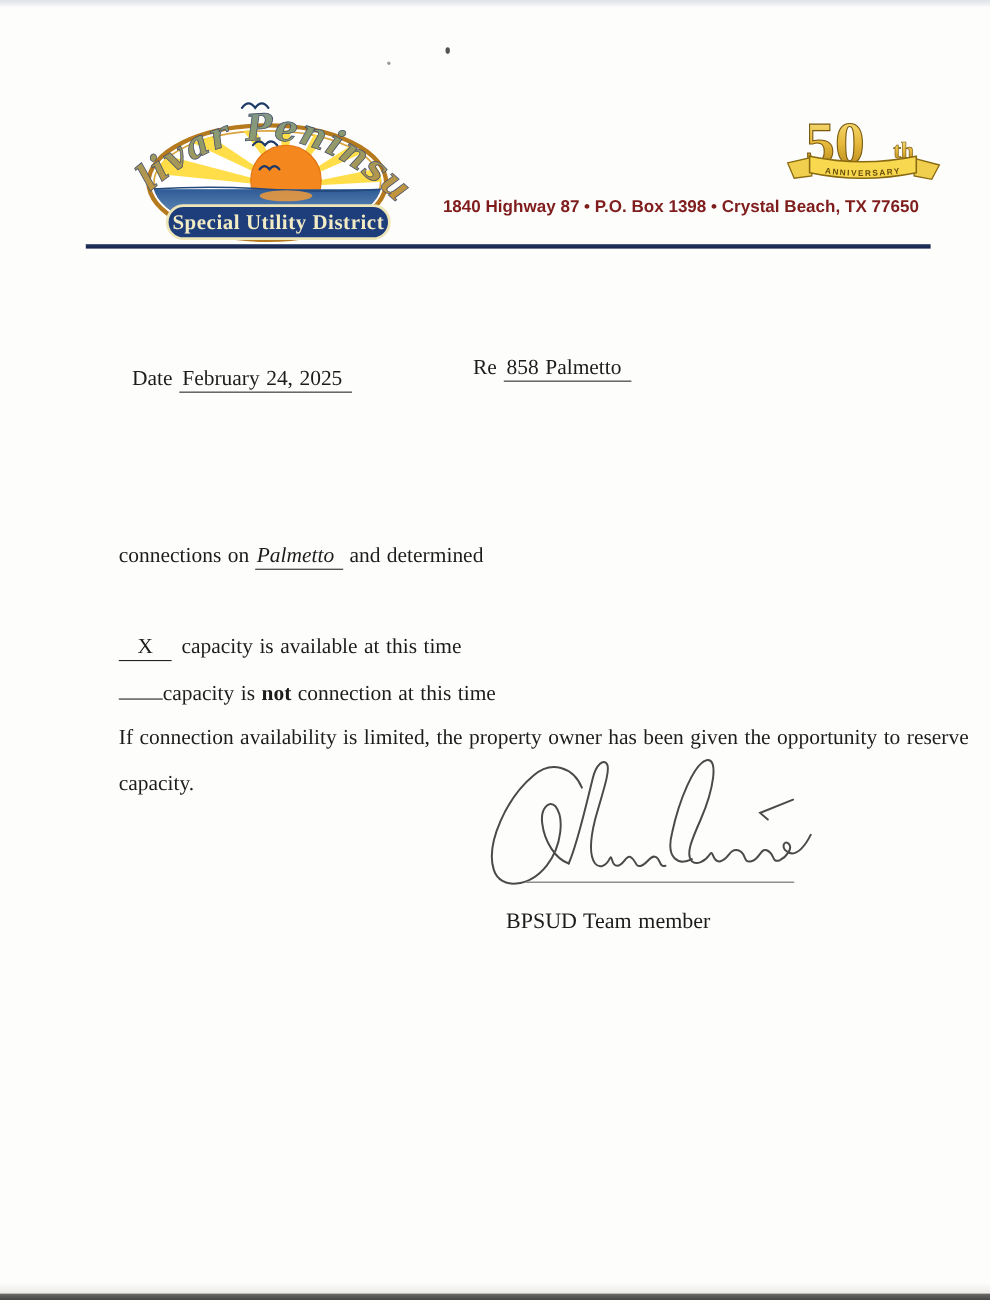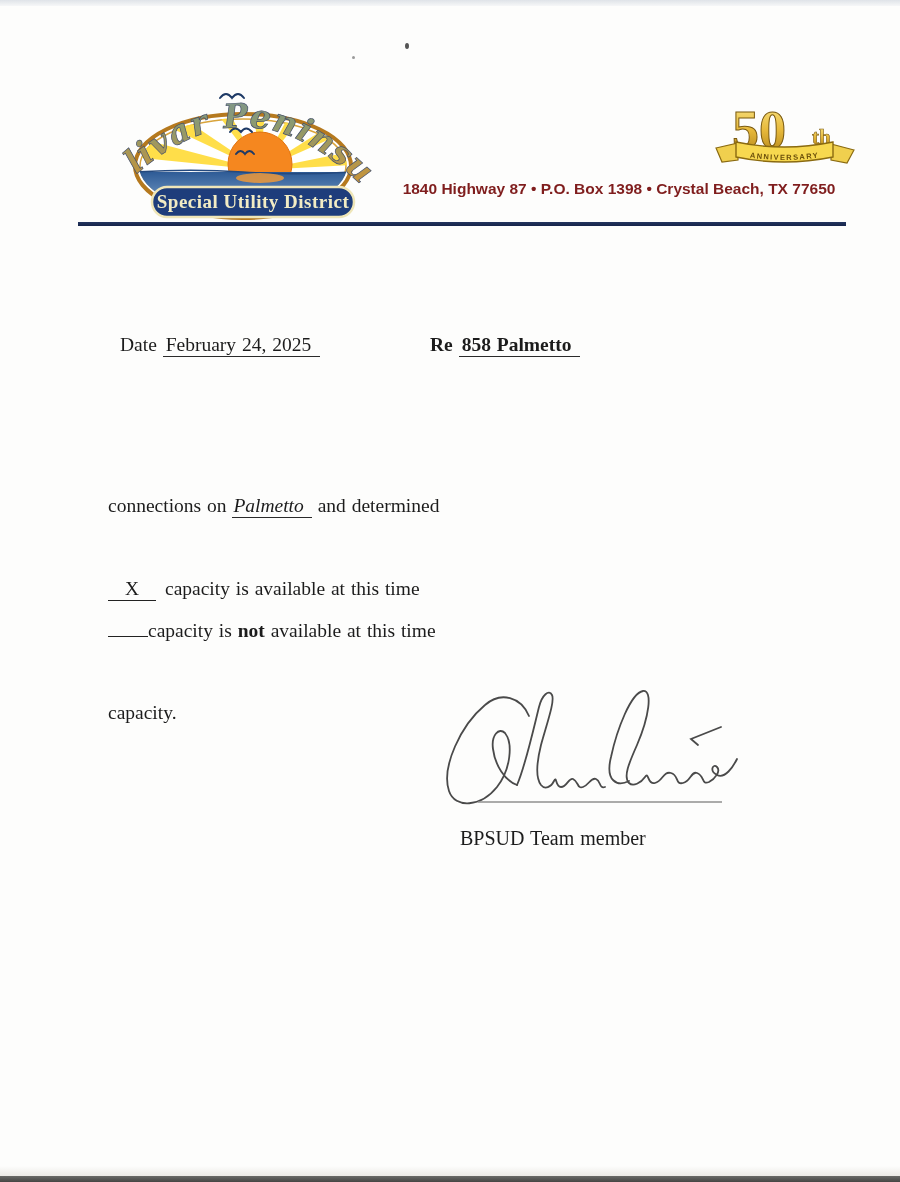--- a/index.html
+++ b/index.html
@@ -24,21 +24,21 @@
     font-weight:bold;font-size:15.5px;line-height:21px;color:#7f1d1d;
     text-align:center;
   }
   .phone-row{display:flex;justify-content:center;gap:36px;}
   .header-rule{position:absolute;left:78px;top:222px;width:768px;height:4px;
     background:linear-gradient(#23355f,#16244a);}
 
   
   .t{position:absolute;font-size:19.5px;word-spacing:1px;white-space:nowrap;}
   .date-row{left:108px;top:334px;margin-left:12px;}
-  .re-row{left:430px;top:334px;font-weight:bold;}
+  .re-row{left:430px;top:324px;}
   .u-fill{border-bottom:1.4px solid #2a2a2a;padding:0 9px 1px 3px;}
   .p1-l1{left:108px;top:455px;}
   .p1-l2{left:108px;top:495px;}
   .street-u{border-bottom:1.4px solid #2a2a2a;padding:0 8px 1px 1px;font-style:italic;}
   .opt1{left:108px;top:578px;}
   .opt2{left:108px;top:620px;}
   .mark-line{display:inline-block;width:48px;border-bottom:1.8px solid #222;
     text-align:center;margin-right:9px;}
   .blank-line{display:inline-block;width:40px;border-bottom:1.8px solid #222;}
   .bold-u{font-weight:bold;}
@@ -151,23 +151,24 @@
   </div>
 
   <div class="t p1-l2">
     <span>connections on </span><span class="street-u">Palmetto</span><span> and determined</span>
   </div>
 
   <div class="t opt1">
     <span class="mark-line">X</span><span>capacity is available at this time</span>
   </div>
   <div class="t opt2">
-    <span class="blank-line"></span><span>capacity is </span><span class="bold-u">not</span><span> available at this time</span>
+    <span class="blank-line"></span><span>capacity is </span><span class="bold-u">not</span><span> connection at this time</span>
   </div>
 
+  <div class="t p2-l1">If connection availability is limited, the property owner has been given the opportunity to reserve</div>
   <div class="t p2-l2">capacity.</div>
 
   <svg class="sig-svg" viewBox="0 0 310 140" xmlns="http://www.w3.org/2000/svg">
     <g stroke="#4a4a4a" stroke-width="1.8" fill="none" stroke-linecap="round">
       <path d="M 96 33 C 88 14, 68 8, 52 22 C 28 42, 8 84, 16 108 C 22 126, 48 124, 64 104
                C 78 86, 80 60, 72 50 C 66 44, 58 52, 60 66 C 62 82, 72 98, 84 102"></path>
       <path d="M 84 102 C 92 84, 100 48, 106 24 C 109 12, 116 6, 119 12 C 122 18, 114 40, 108 62
                C 104 78, 102 94, 108 102 C 112 107, 118 104, 121 98 C 124 92, 122 104, 128 104
                C 134 104, 136 94, 140 96 C 146 99, 144 106, 150 104 C 156 102, 158 94, 163 96
                C 168 98, 166 106, 172 104"></path>

